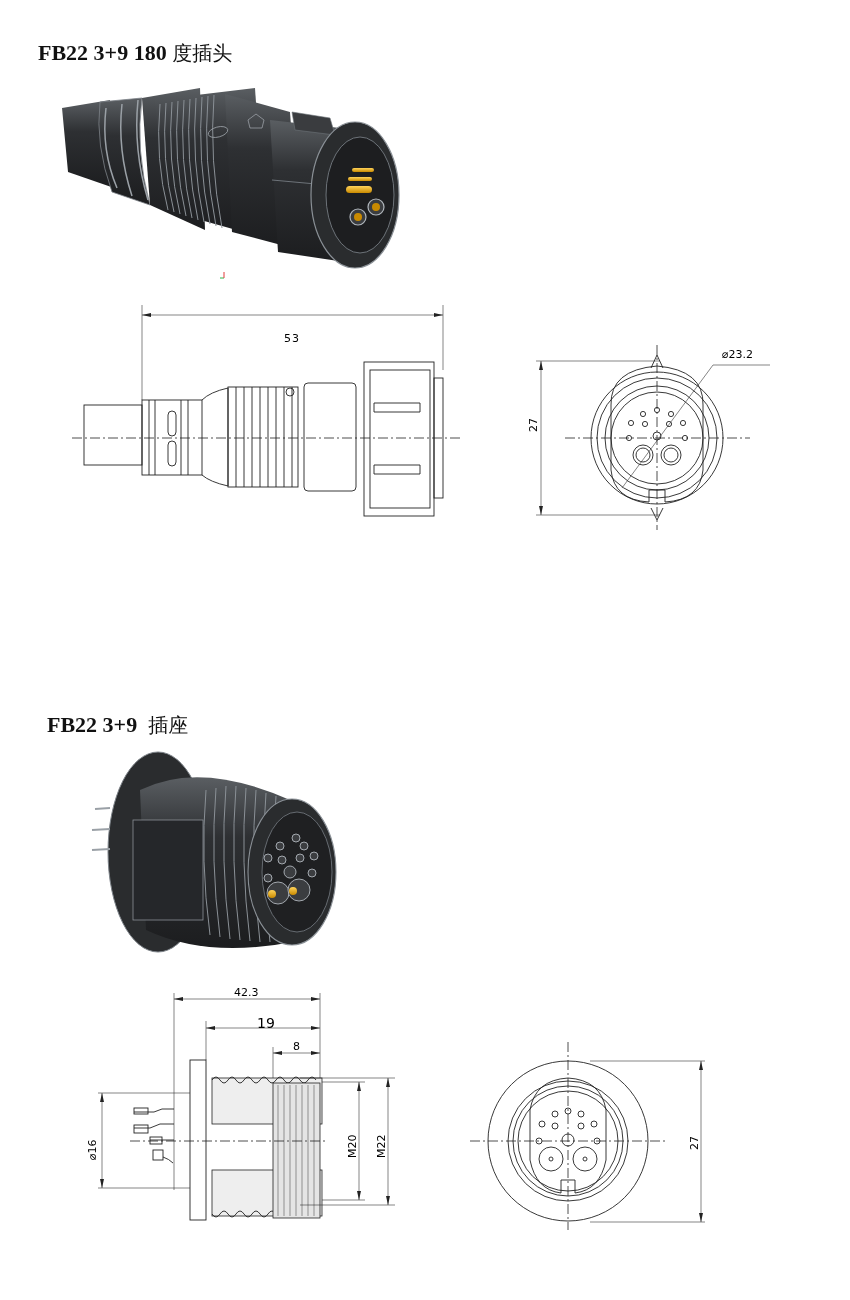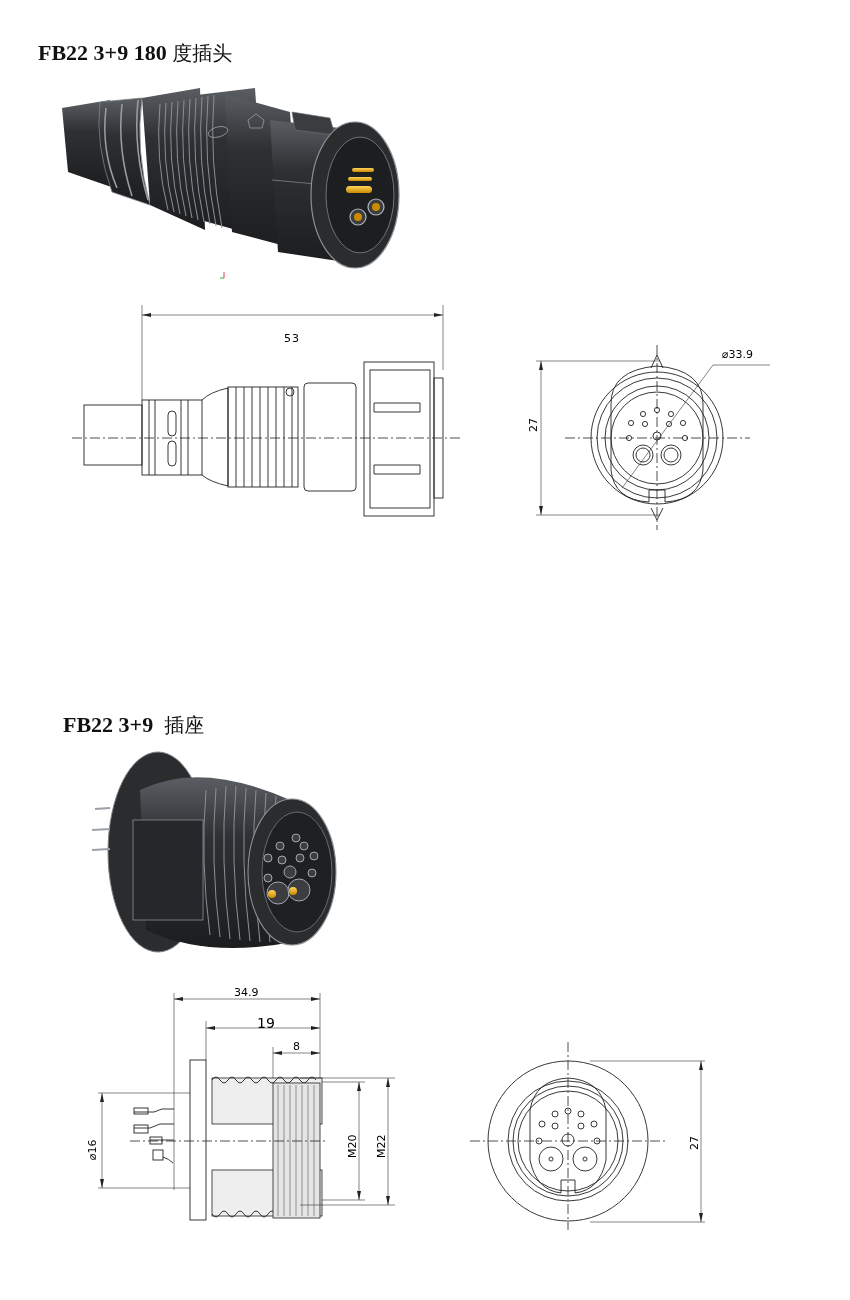--- a/index.html
+++ b/index.html
@@ -157,24 +157,24 @@
   </g>
   <line class="center" x1="565" y1="438" x2="750" y2="438"></line>
   <line class="center" x1="657" y1="345" x2="657" y2="530"></line>
   <line class="thin" x1="622" y1="488" x2="713" y2="365"></line>
   <line class="thin" x1="713" y1="365" x2="770" y2="365"></line>
 </svg>
 <div style="position:absolute; left:527px; top:432px; transform:rotate(-90deg); transform-origin:left top; font-family:'DejaVu Sans',sans-serif; font-size:11px;">
   <span>27</span>
 </div>
 <div style="position:absolute; left:722px; top:348px; font-family:'DejaVu Sans',sans-serif; font-size:11px;">
-  <span>⌀33.9</span>
-</div>
-
-<div class="title" style="left:63px; top:712px;">
+  <span>⌀23.2</span>
+</div>
+
+<div class="title" style="left:47px; top:712px;">
   <span style="white-space:pre;">FB22 3+9  </span><span class="cn">插座</span>
 </div>
 
 <svg width="850" height="1300" style="left:0;top:0;" viewBox="0 0 850 1300">
 
   <ellipse cx="158" cy="852" rx="50" ry="100" fill="#2a2c2e" stroke="#7d8389" stroke-width="1"></ellipse>
 
   <g stroke="#9aa0a6" stroke-width="2" fill="none">
     <line x1="95" y1="809" x2="110" y2="808"></line>
       <line x1="92" y1="830" x2="110" y2="829"></line>
@@ -275,21 +275,21 @@
   <line class="thin" x1="359" y1="1082" x2="359" y2="1200"></line>
   <polygon points="359,1082 357,1091 361,1091" fill="#222"></polygon>
     <polygon points="359,1200 357,1191 361,1191" fill="#222"></polygon>
   <line class="thin" x1="388" y1="1078" x2="388" y2="1205"></line>
   <polygon points="388,1078 386,1087 390,1087" fill="#222"></polygon>
     <polygon points="388,1205 386,1196 390,1196" fill="#222"></polygon>
 
   <line class="center" x1="130" y1="1141" x2="325" y2="1141"></line>
 </svg>
 <div style="position:absolute; left:234px; top:986px; font-family:'DejaVu Sans',sans-serif; font-size:11px;">
-  <span>34.9</span>
+  <span>42.3</span>
 </div>
 <div style="position:absolute; left:257px; top:1015px; font-family:'DejaVu Sans',sans-serif; font-size:14px;">
   <span>19</span>
 </div>
 <div style="position:absolute; left:293px; top:1040px; font-family:'DejaVu Sans',sans-serif; font-size:11px;">
   <span>8</span>
 </div>
 <div style="position:absolute; left:86px; top:1160px; transform:rotate(-90deg); transform-origin:left top; font-family:'DejaVu Sans',sans-serif; font-size:11px; white-space:nowrap;">
   <span>⌀16</span>
 </div>

